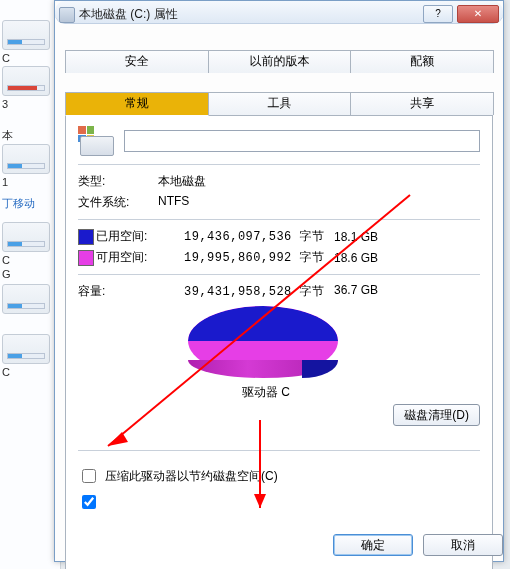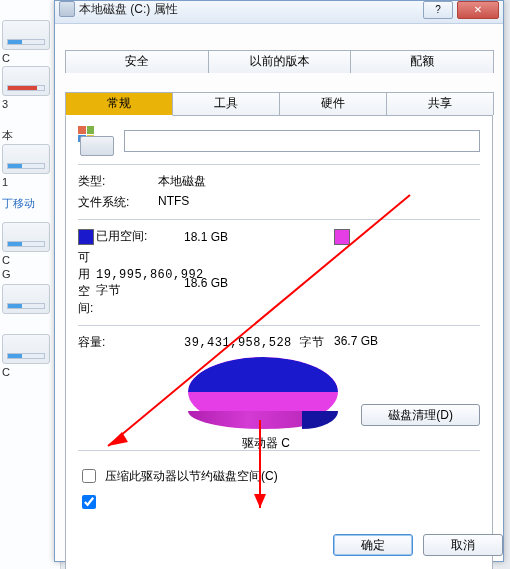--- a/index.html
+++ b/index.html
@@ -38,23 +38,24 @@
     left: 54px; top: 0;
     width: 448px; height: 560px;
     background: #fdfdfd;
     border: 1px solid #7a9ec6;
     box-shadow: 0 0 6px rgba(0,0,0,.25);
   }
   .titlebar {
     height: 22px;
     background: linear-gradient(#f4f8fd,#dfe9f5);
     border-bottom: 1px solid #c1d0e3;
-    display: flex; align-items: flex-start;
+    display: flex; align-items: flex-end;
     padding: 0 4px;
     gap: 4px;
+    border-radius: 10px;
   }
   .titlebar .ticon {
     width: 14px; height: 14px;
     background: linear-gradient(#d8e2ee,#b8c6d8);
     border: 1px solid #8aa0bc;
     border-radius: 2px;
   }
   .titlebar .ttxt { font-size: 12px; color: #1a1a1a; }
   .titlebar .spacer { flex: 1; }
   .winbtn {
@@ -177,21 +178,21 @@
     border-bottom-right-radius: 75px 18px;
     background: linear-gradient(to right, #b020b0 0%, #d43ad4 40%, #b020b0 100%);
   }
   .pie-side .blue { position:absolute; right:0; top:0; width:36px; height:100%; background:#1414a0; border-bottom-right-radius: 36px 18px; }
 
   .drive-label { position:absolute; left:164px; top:78px; font-size:12px; }
 
   .cleanup-wrap { position:absolute; right:12px; top:288px; }
   .btn {
     height: 22px;
-    padding: 0 26px;
+    padding: 0 10px;
     border: 1px solid #8a96a6;
     background: linear-gradient(#fcfdff,#e9eef5);
     border-radius: 3px;
     font-size: 12px;
     font-family: inherit;
     cursor: pointer;
   }
   .btn.default {
     border-color: #4a8ed6;
     box-shadow: 0 0 0 1px #9cc7ef inset;
@@ -273,21 +274,20 @@
 
     <div class="tabrow">
       <div class="tab">安全</div>
       <div class="tab">以前的版本</div>
       <div class="tab">配额</div>
     </div>
 
     <div class="tabrow row2">
       <div class="tab active">常规</div>
       <div class="tab">工具</div>
-      <div class="tab">硬件</div>
       <div class="tab">共享</div>
     </div>
 
     <div class="tabpanel">
 
       <div class="drive-row">
         <div class="drive-icon">
           <div class="win">
               <div></div>
               <div></div>
@@ -306,20 +306,21 @@
         <div>本地磁盘</div>
         <div class="lab">文件系统:</div>
         <div>NTFS</div>
       </div>
 
       <hr class="hr">
 
       <div class="space-grid">
         <div class="swatch used"></div>
         <div>已用空间:</div>
+        <div class="bytes">19,436,097,536 字节</div>
         <div>18.1 GB</div>
 
         <div class="swatch free"></div>
         <div>可用空间:</div>
         <div class="bytes">19,995,860,992 字节</div>
         <div>18.6 GB</div>
       </div>
 
       <hr class="hr">
 

